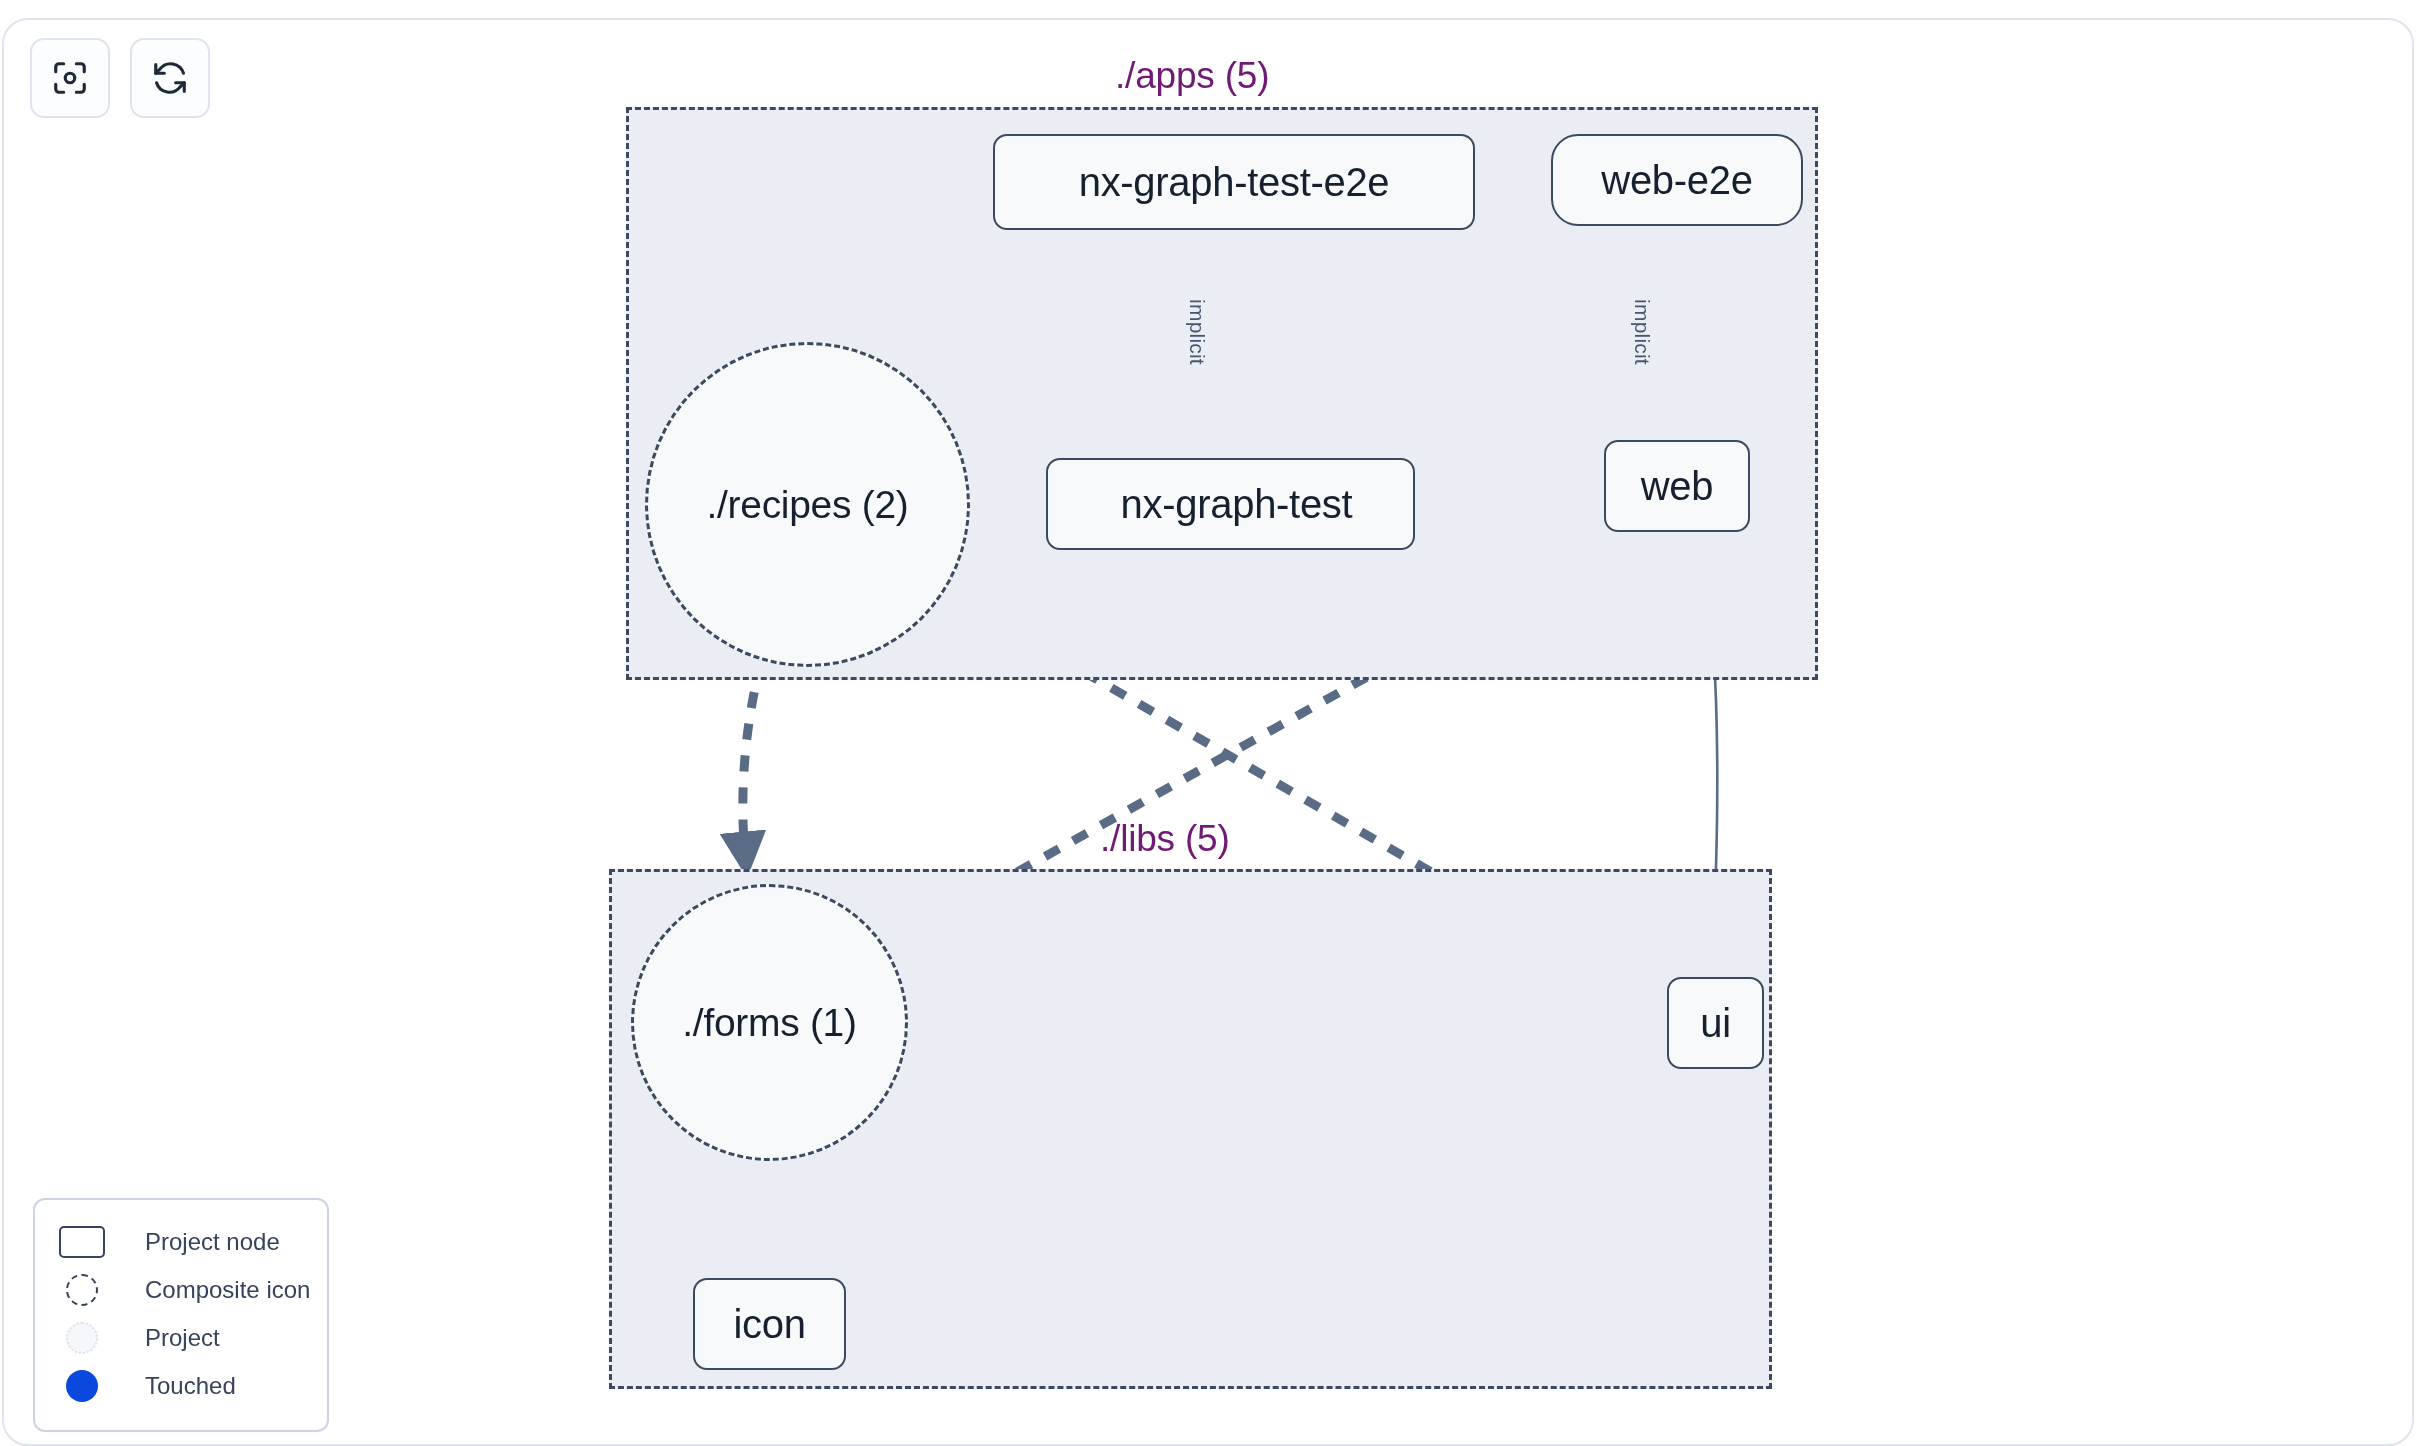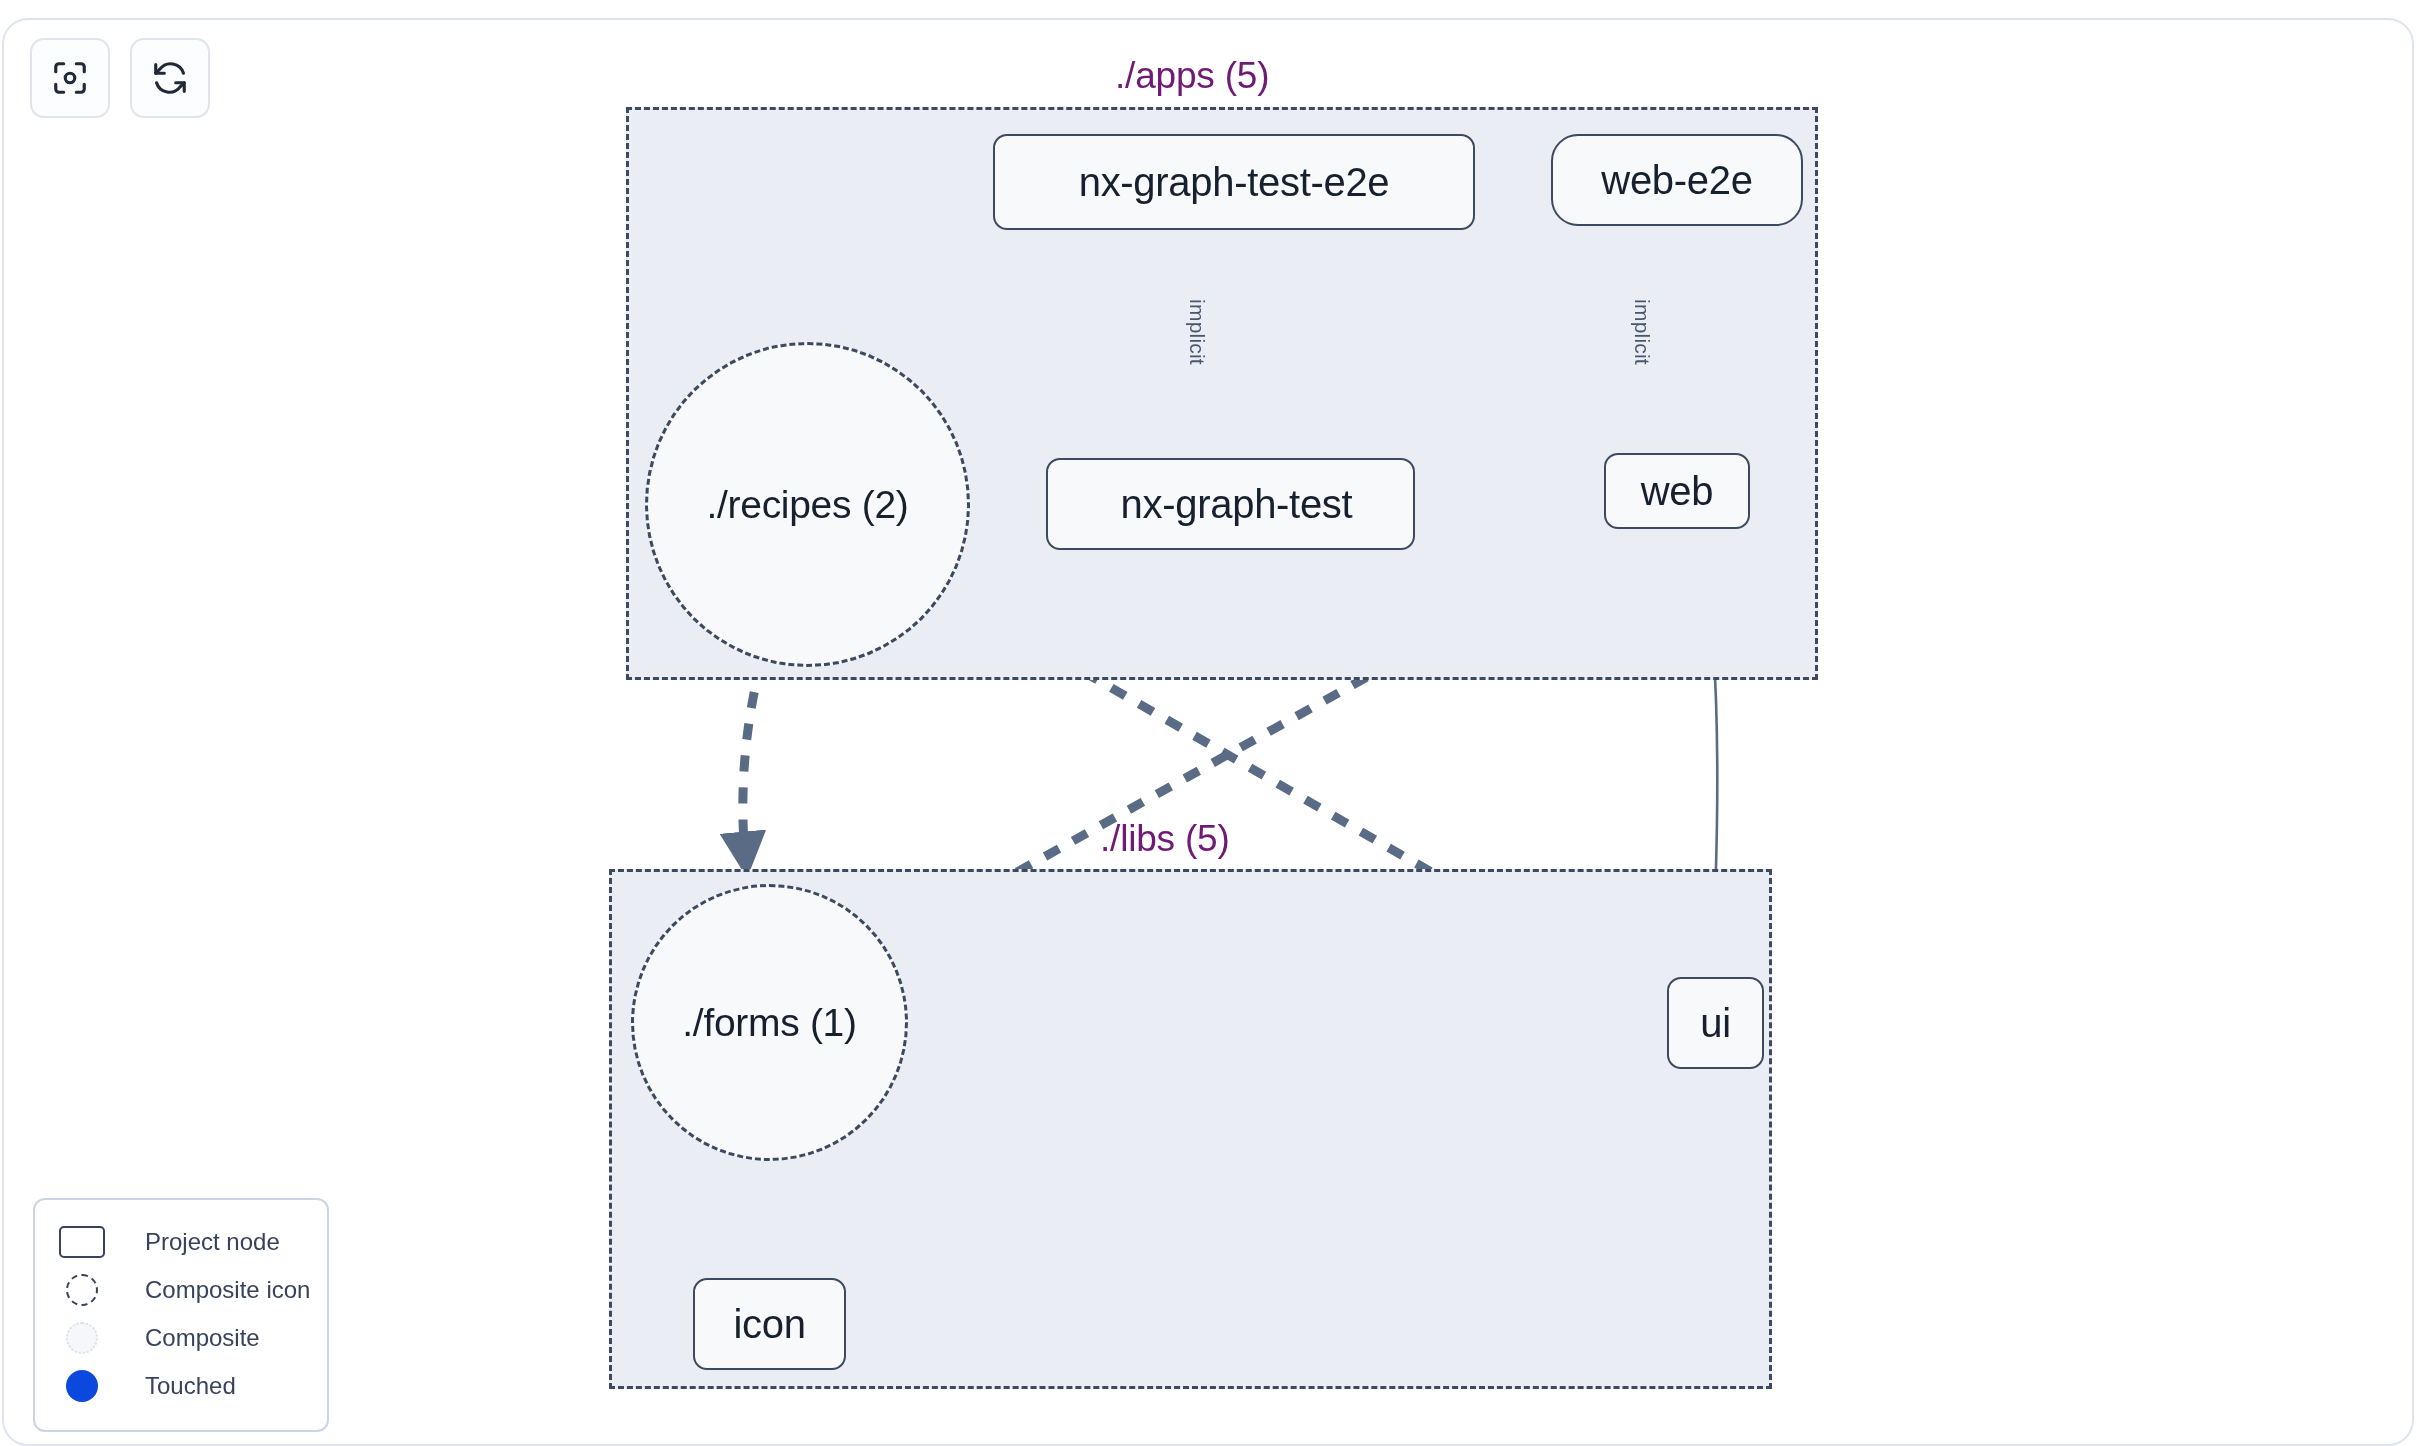--- a/index.html
+++ b/index.html
@@ -240,21 +240,21 @@
 
   <div class="edge-label" style="left:1152px; top:320px; width:90px; text-align:center;">implicit</div>
   <div class="edge-label" style="left:1597px; top:320px; width:90px; text-align:center;">implicit</div>
 
   <div class="node" style="left:993px; top:134px; width:482px; height:96px;">nx-graph-test-e2e</div>
 
   <div class="node" style="left:1551px; top:134px; width:252px; height:92px;border-radius:27px;">web-e2e</div>
 
   <div class="node" style="left:1046px; top:458px; width:369px; height:92px;padding-left:12px;">nx-graph-test</div>
 
-  <div class="node" style="left:1604px; top:453px; width:146px; height:76px;">web</div>
+  <div class="node" style="left:1604px; top:440px; width:146px; height:92px;">web</div>
 
   <div class="composite" style="left:645px; top:342px; width:325px; height:325px;">./recipes (2)</div>
 
   <div class="composite" style="left:631px; top:884px; width:277px; height:277px;">./forms (1)</div>
 
   <div class="node" style="left:1667px; top:977px; width:97px; height:92px;">ui</div>
 
   <div class="node" style="left:693px; top:1278px; width:153px; height:92px;">icon</div>
 
   <div class="legend">
@@ -267,21 +267,21 @@
     <div class="legend-row">
       <span class="legend-swatch">
         <span class="sw-composite"></span>
       </span>
       <span class="legend-text">Composite icon</span>
     </div>
     <div class="legend-row">
       <span class="legend-swatch">
         <span class="sw-affected"></span>
       </span>
-      <span class="legend-text">Composite</span>
+      <span class="legend-text">Project</span>
     </div>
     <div class="legend-row">
       <span class="legend-swatch">
         <span class="sw-touched"></span>
       </span>
       <span class="legend-text">Touched</span>
     </div>
   </div>
 
 </div>

